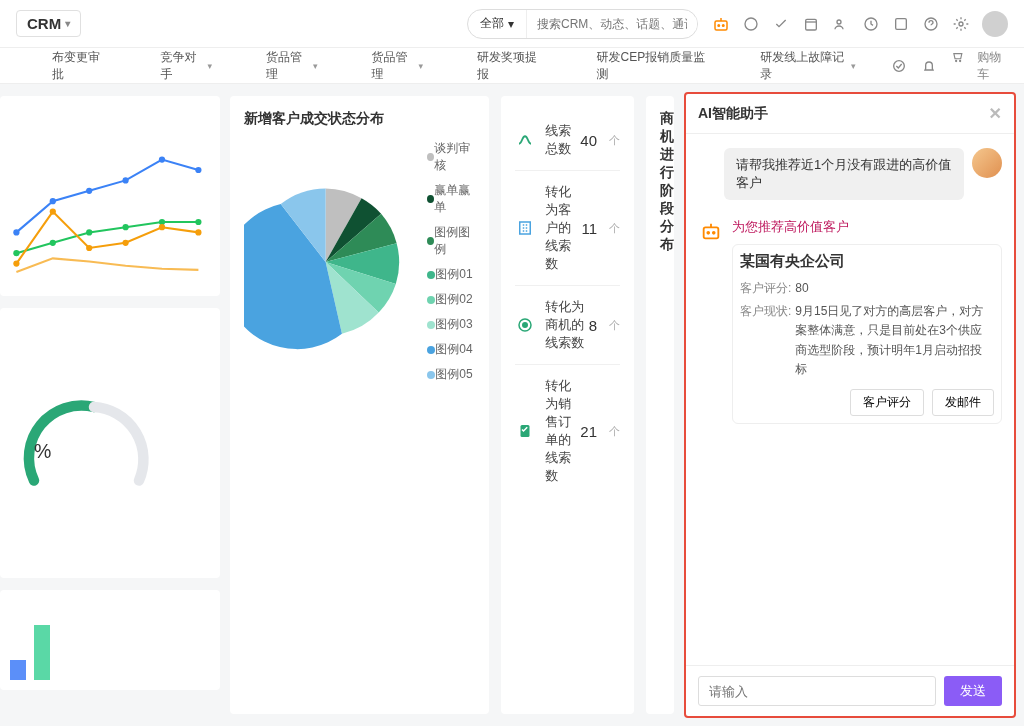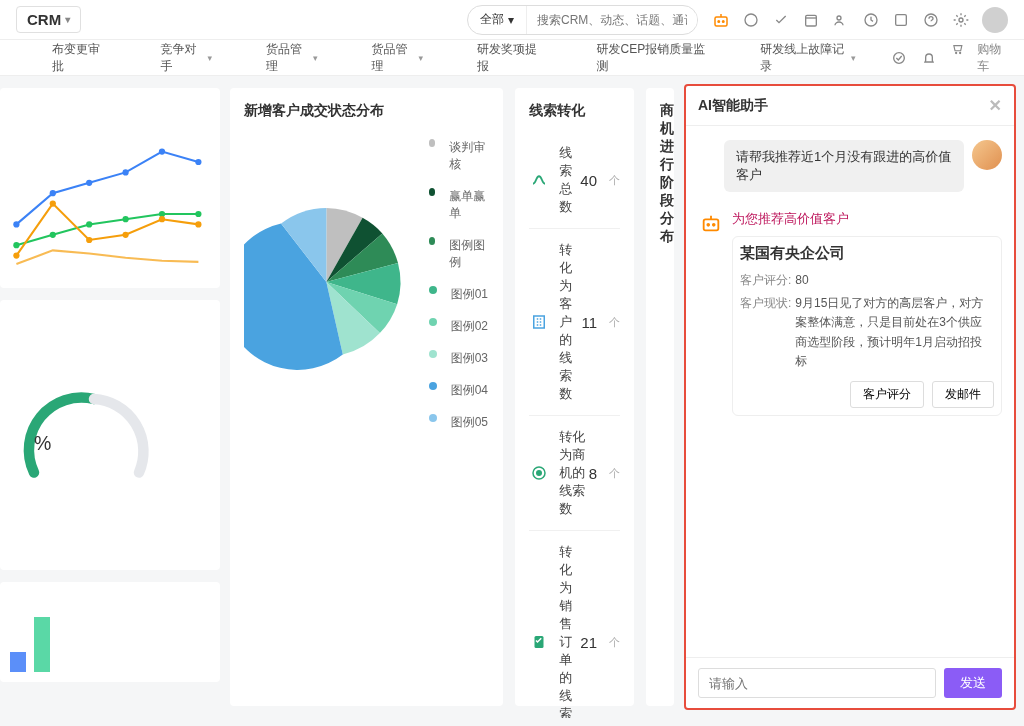--- a/index.html
+++ b/index.html
@@ -1,19 +1,19 @@
 <!DOCTYPE html>
 <html><head>
 <meta charset="utf-8">
 <style>
 * { margin: 0; padding: 0; box-sizing: border-box; }
 body { font-family: -apple-system, "PingFang SC", "Microsoft YaHei", sans-serif; background: #f5f6f7; color: #333; font-size: 13px; width: 1024px; height: 726px; overflow: hidden; }
 
 
-.header { background: #fff; height: 40px; display: flex; align-items: center; padding: 0 16px; border-bottom: 1px solid #eee; }
+.header { background: #fff; height: 48px; display: flex; align-items: center; padding: 0 16px; border-bottom: 1px solid #eee; }
 .app-title { display: flex; align-items: center; font-weight: 600; font-size: 15px; padding: 4px 10px; border: 1px solid #e0e0e0; border-radius: 4px; gap: 4px; }
 .app-title .chev { font-size: 10px; color: #888; }
 .header-spacer { flex: 1; }
 .search-wrap { display: flex; align-items: center; border: 1px solid #ddd; border-radius: 16px; overflow: hidden; height: 30px; }
 .search-scope { padding: 0 12px; font-size: 12px; display: flex; align-items: center; gap: 4px; border-right: 1px solid #eee; height: 100%; }
 .search-input { border: none; outline: none; padding: 0 10px; width: 170px; font-size: 12px; color: #999; }
 .header-icons { display: flex; align-items: center; gap: 12px; margin-left: 14px; }
 .header-icon { width: 18px; height: 18px; display: flex; align-items: center; justify-content: center; color: #888; cursor: pointer; }
 .header-icon.robot { color: #ff8a00; }
 .avatar-circle { width: 26px; height: 26px; border-radius: 50%; background: #d0d0d0; }
@@ -37,21 +37,21 @@
 
 .minichart { height: 200px; padding: 10px 6px; }
 .gaugecard { height: 270px; display: flex; align-items: center; justify-content: flex-start; padding-left: 4px; }
 .bar-mini { height: 100px; display: flex; align-items: flex-end; gap: 8px; padding: 10px; }
 
 
 .card-title { font-weight: 600; font-size: 14px; margin-bottom: 12px; }
 .pie-wrap { display: flex; align-items: center; gap: 20px; }
 .pie { width: 190px; height: 190px; }
 .legend { display: flex; flex-direction: column; gap: 8px; font-size: 12px; color: #666; }
-.legend-item { display: flex; gap: 14px; margin-top: 7px; }
+.legend-item { display: flex; align-items: center; gap: 0; }
 .dot { width: 8px; height: 8px; border-radius: 50%; }
 
 
 .conv-row { display: flex; align-items: center; padding: 12px 0; border-bottom: 1px solid #f0f0f0; }
 .conv-row:last-child { border-bottom: none; }
 .conv-icon { width: 20px; height: 20px; display: flex; align-items: center; justify-content: center; margin-right: 10px; }
 .conv-label { flex: 1; font-size: 13px; color: #444; }
 .conv-value { font-size: 15px; color: #333; margin-right: 12px; }
 .conv-unit { font-size: 11px; color: #aaa; }
 
@@ -305,21 +305,20 @@
             </div>
           <div class="legend-item">
               <span class="dot" style="background:#8ac6ec"></span>
               <span>图例05</span>
             </div>
         </div>
       </div>
     </div>
 
     <div class="card">
-      <div class="card-title">线索转化</div>
       <div class="conv-row">
         <div class="conv-icon">
             <svg width="18" height="18" viewBox="0 0 24 24" fill="none" stroke="#2aa776" stroke-width="2.5">
               <path d="M4 17c4 0 4-10 8-10s4 10 8 10"></path>
             </svg>
           </div>
         <div class="conv-label">线索总数</div>
         <div class="conv-value">40</div>
         <div class="conv-unit">个</div>
       </div>

